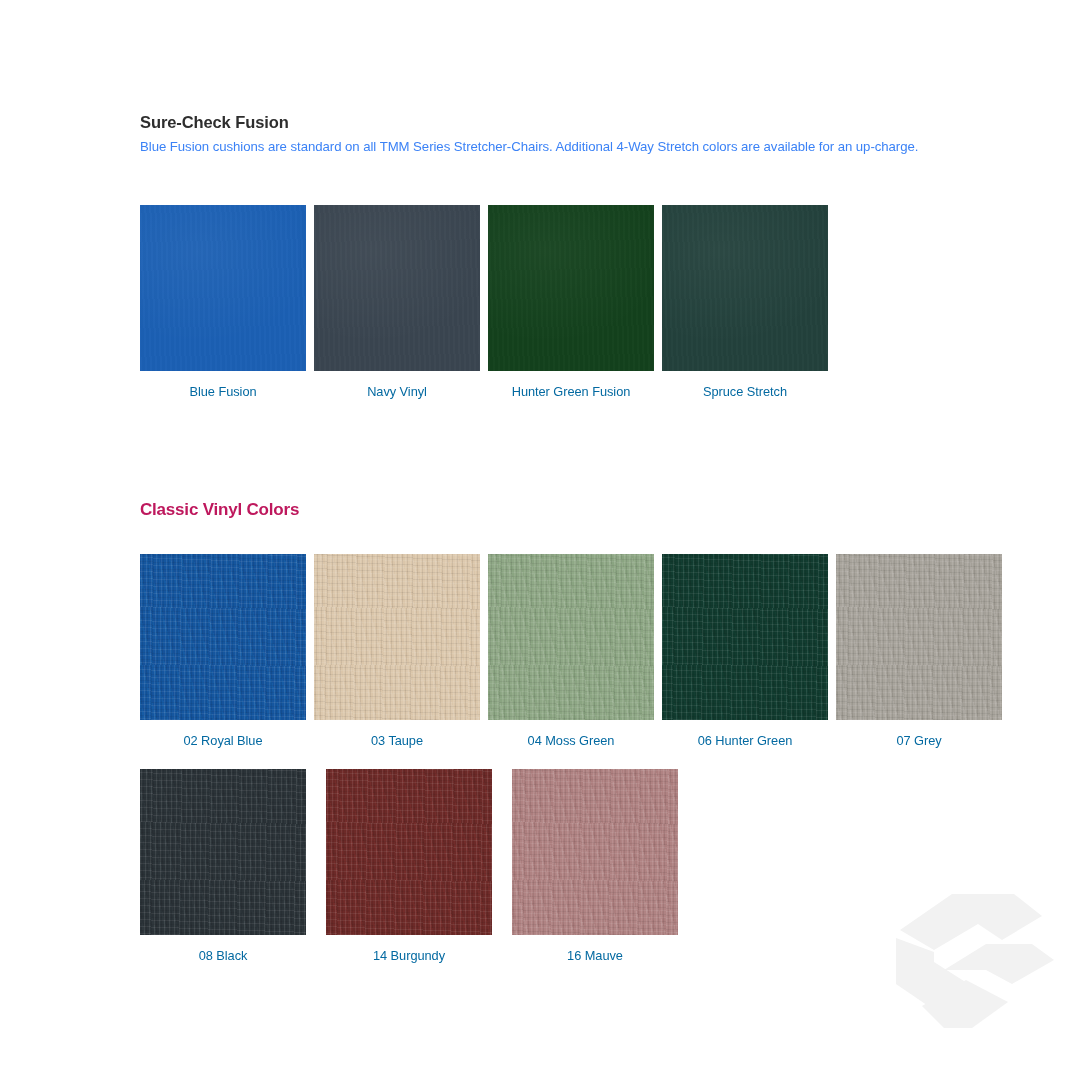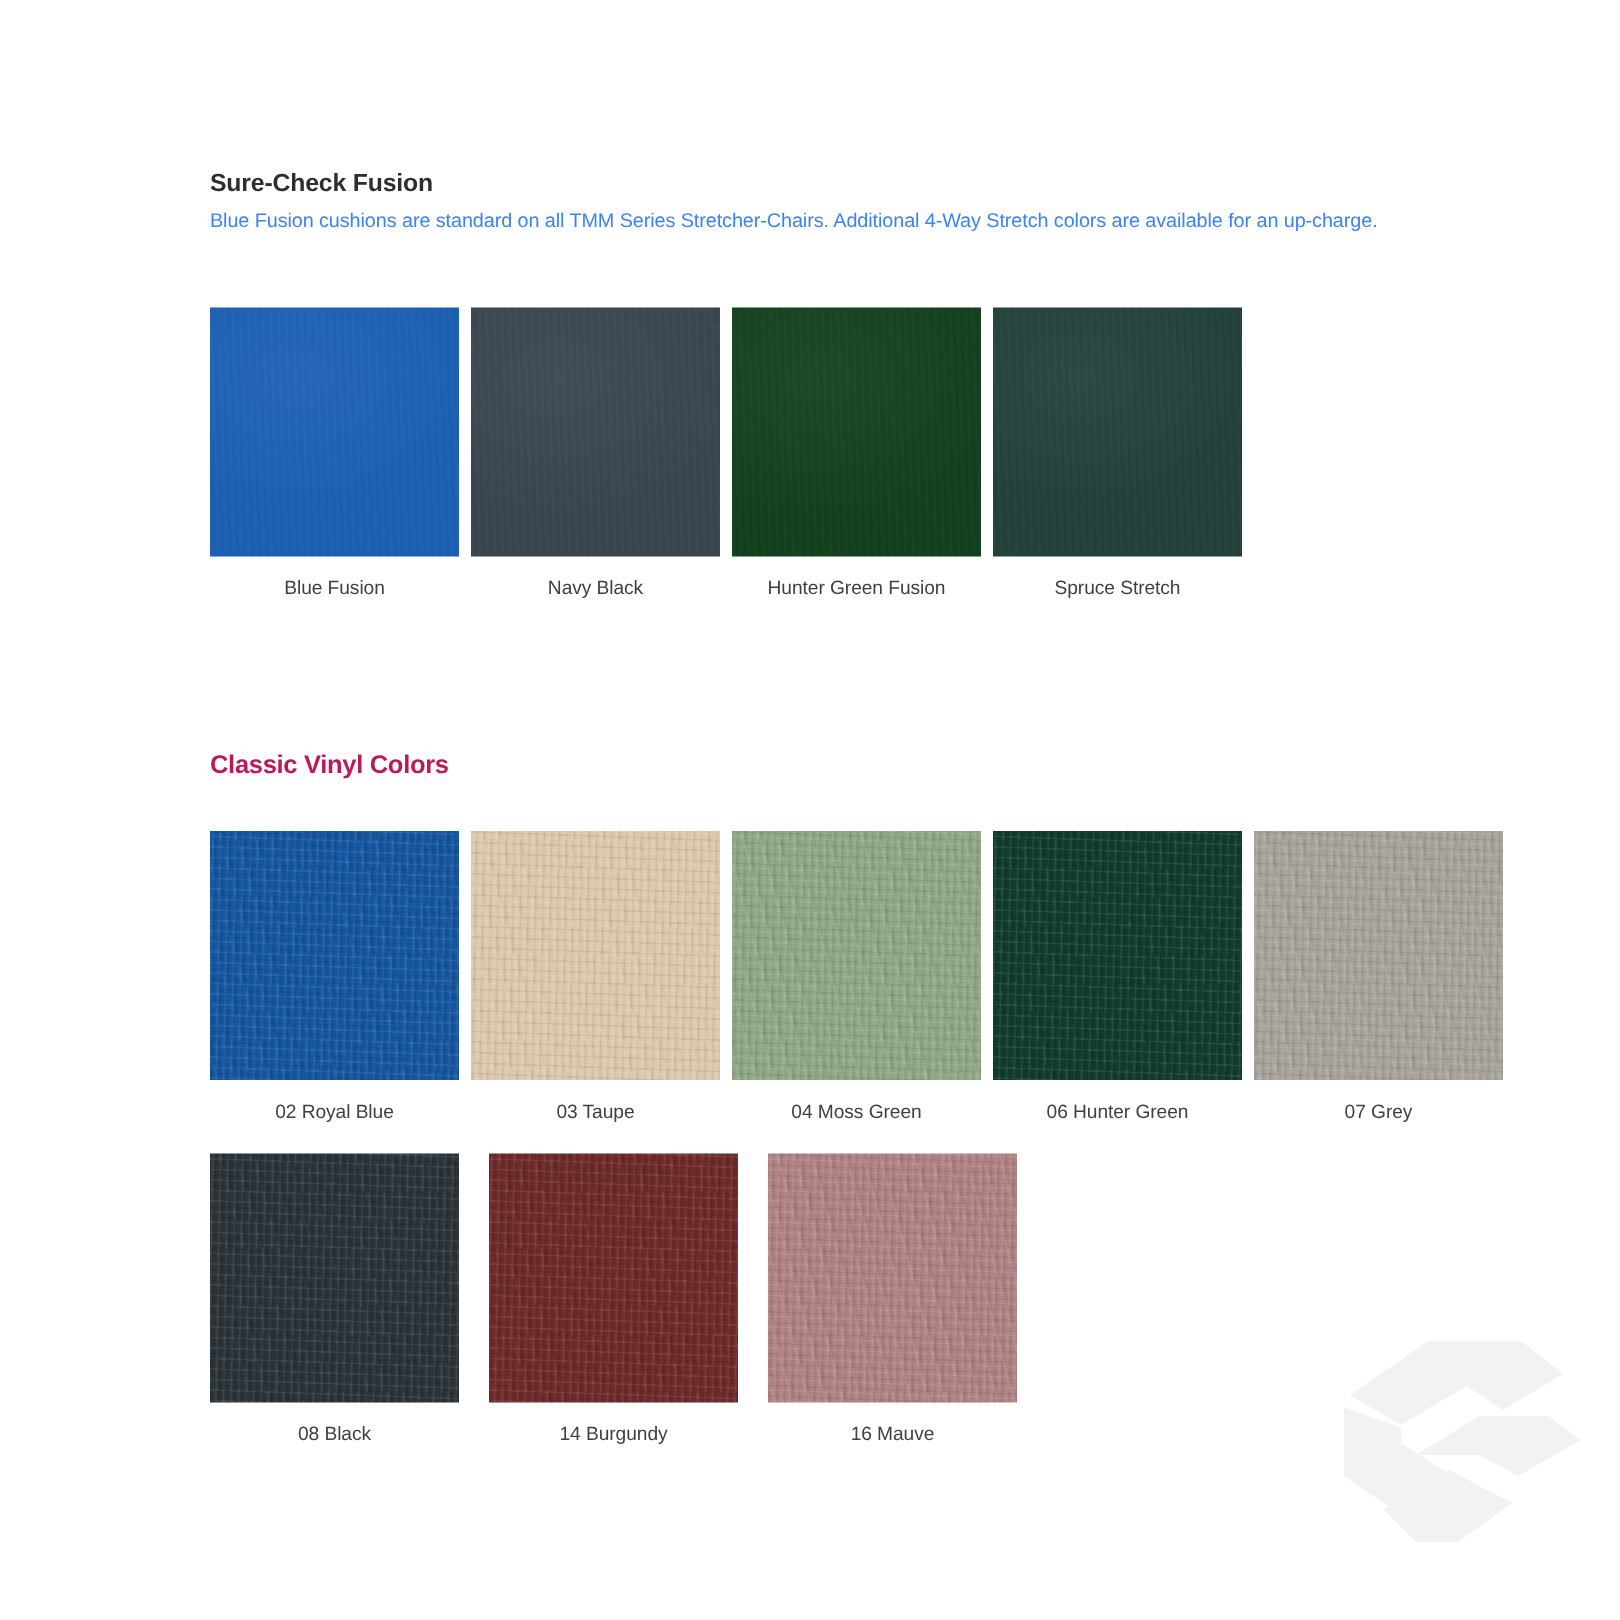--- a/index.html
+++ b/index.html
@@ -154,21 +154,21 @@
         rgba(0,0,0,0.014) 2px,
         rgba(0,0,0,0.014) 5px
       );
     pointer-events: none;
   }
 
   .swatch-label {
     margin-top: 13px;
     font-size: 12.8px;
     line-height: 16px;
-    color: #404040;
+    color: #0369a1;
     text-align: center;
     letter-spacing: -0.05px;
     white-space: nowrap;
   }
 </style>
 </head>
 <body>
 
 <div class="page">
 
@@ -187,21 +187,21 @@
     <h2 class="section-title">Sure-Check Fusion</h2>
     <p class="section-subtitle">Blue Fusion cushions are standard on all TMM Series Stretcher-Chairs. Additional 4-Way Stretch colors are available for an up-charge.</p>
 
     <div class="swatch-row" id="fusion-row">
       <div class="swatch-cell">
         <div class="swatch-chip smooth" style="background-color: rgb(27, 96, 180);"></div>
         <div class="swatch-label">Blue Fusion</div>
       </div>
       <div class="swatch-cell">
         <div class="swatch-chip smooth" style="background-color: rgb(58, 69, 80);"></div>
-        <div class="swatch-label">Navy Black</div>
+        <div class="swatch-label">Navy Vinyl</div>
       </div>
       <div class="swatch-cell">
         <div class="swatch-chip smooth" style="background-color: rgb(19, 65, 28);"></div>
         <div class="swatch-label">Hunter Green Fusion</div>
       </div>
       <div class="swatch-cell">
         <div class="swatch-chip smooth" style="background-color: rgb(35, 65, 60);"></div>
         <div class="swatch-label">Spruce Stretch</div>
       </div>
     </div>

